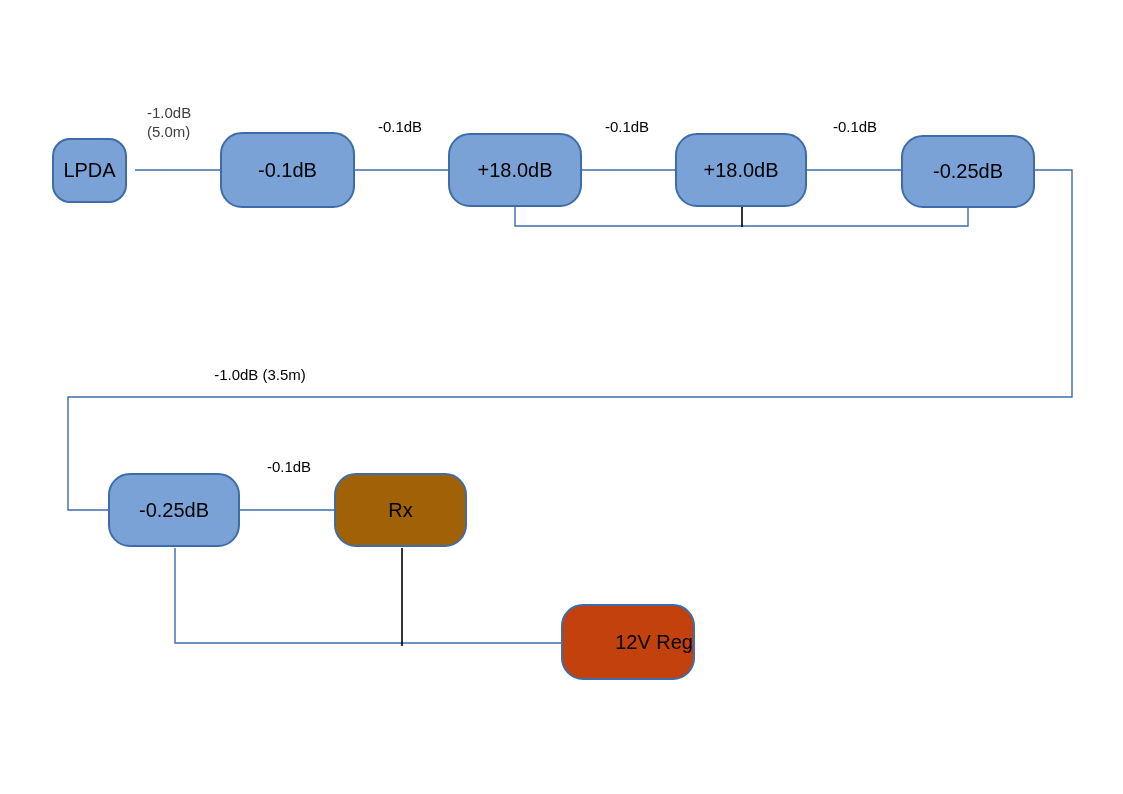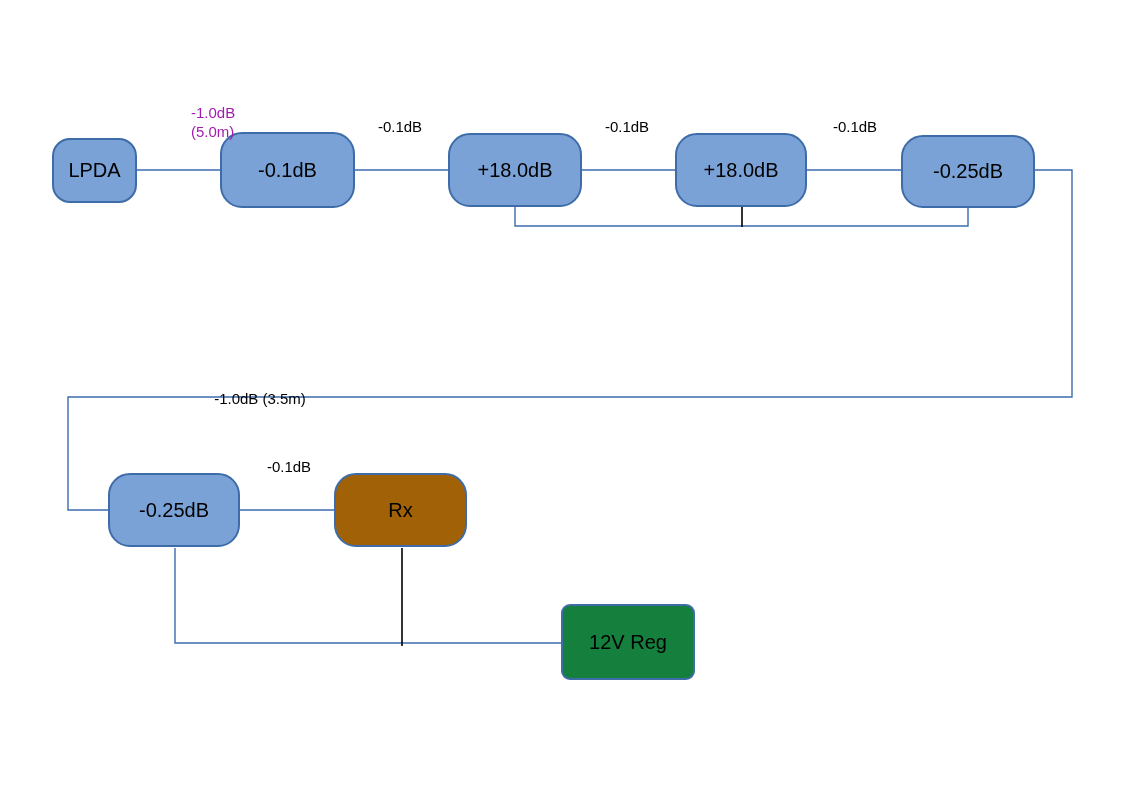--- a/index.html
+++ b/index.html
@@ -54,44 +54,44 @@
       <polyline points="355,170 448,170" fill="none" stroke="#3c6cae" stroke-width="1.4"></polyline>
       <polyline points="582,170 675,170" fill="none" stroke="#3c6cae" stroke-width="1.4"></polyline>
       <polyline points="807,170 901,170" fill="none" stroke="#3c6cae" stroke-width="1.4"></polyline>
       <polyline points="515,206 515,226 968,226 968,208" fill="none" stroke="#3c6cae" stroke-width="1.4"></polyline>
       <polyline points="742,207 742,227" fill="none" stroke="#000000" stroke-width="1.6"></polyline>
       <polyline points="1035,170 1072,170 1072,397 68,397 68,510 108,510" fill="none" stroke="#3c6cae" stroke-width="1.4"></polyline>
       <polyline points="240,510 334,510" fill="none" stroke="#3c6cae" stroke-width="1.4"></polyline>
       <polyline points="175,548 175,643 561,643" fill="none" stroke="#3c6cae" stroke-width="1.4"></polyline>
       <polyline points="402,548 402,646" fill="none" stroke="#000000" stroke-width="1.6"></polyline>
     </svg>
-<div class="node" style="left: 52px; top: 138px; width: 85px; height: 65px; border-radius: 18px; background: rgb(122, 162, 214); border: 2px solid rgb(62, 108, 168); color: rgb(0, 0, 0);">
+<div class="node" style="left: 52px; top: 138px; width: 75px; height: 65px; border-radius: 18px; background: rgb(122, 162, 214); border: 2px solid rgb(62, 108, 168); color: rgb(0, 0, 0);">
       <span>LPDA</span>
     </div>
     <div class="node" style="left: 220px; top: 132px; width: 135px; height: 76px; border-radius: 22px; background: rgb(122, 162, 214); border: 2px solid rgb(62, 108, 168); color: rgb(0, 0, 0);">
       <span>-0.1dB</span>
     </div>
     <div class="node" style="left: 448px; top: 133px; width: 134px; height: 74px; border-radius: 22px; background: rgb(122, 162, 214); border: 2px solid rgb(62, 108, 168); color: rgb(0, 0, 0);">
       <span>+18.0dB</span>
     </div>
     <div class="node" style="left: 675px; top: 133px; width: 132px; height: 74px; border-radius: 22px; background: rgb(122, 162, 214); border: 2px solid rgb(62, 108, 168); color: rgb(0, 0, 0);">
       <span>+18.0dB</span>
     </div>
     <div class="node" style="left: 901px; top: 135px; width: 134px; height: 73px; border-radius: 22px; background: rgb(122, 162, 214); border: 2px solid rgb(62, 108, 168); color: rgb(0, 0, 0);">
       <span>-0.25dB</span>
     </div>
     <div class="node" style="left: 108px; top: 473px; width: 132px; height: 74px; border-radius: 22px; background: rgb(122, 162, 214); border: 2px solid rgb(62, 108, 168); color: rgb(0, 0, 0);">
       <span>-0.25dB</span>
     </div>
     <div class="node" style="left: 334px; top: 473px; width: 133px; height: 74px; border-radius: 22px; background: #a16207; border: 2px solid rgb(62, 108, 168); color: rgb(0, 0, 0);">
       <span>Rx</span>
     </div>
-    <div class="node" style="left: 561px; top: 604px; width: 134px; height: 76px; border-radius: 9px; background: #15803d; border: 2px solid rgb(62, 108, 168); color: rgb(0, 0, 0);">
+    <div class="node" style="left: 561px; top: 604px; width: 134px; height: 76px; border-radius: 22px; background: #c2410c; border: 2px solid rgb(62, 108, 168); color: rgb(0, 0, 0); justify-content: flex-end;">
       <span>12V Reg</span>
     </div>
-    <div class="wire-label" style="left: 147px; top: 103px; color: #a21caf; margin-left: 44px;">-1.0dB
+    <div class="wire-label" style="left: 147px; top: 103px; color: #404040;">-1.0dB
 (5.0m)</div>
     <div class="wire-label centered" style="left: 400px; top: 117px; color: rgb(0, 0, 0);">-0.1dB</div>
     <div class="wire-label centered" style="left: 627px; top: 117px; color: rgb(0, 0, 0);">-0.1dB</div>
     <div class="wire-label centered" style="left: 855px; top: 117px; color: rgb(0, 0, 0);">-0.1dB</div>
-    <div class="wire-label centered" style="left: 260px; top: 365px; color: rgb(0, 0, 0); margin-top: 24px;">-1.0dB (3.5m)</div>
+    <div class="wire-label centered" style="left: 260px; top: 365px; color: rgb(0, 0, 0);">-1.0dB (3.5m)</div>
     <div class="wire-label centered" style="left: 289px; top: 457px; color: rgb(0, 0, 0);">-0.1dB</div>
   </div>
 
 </body></html>

